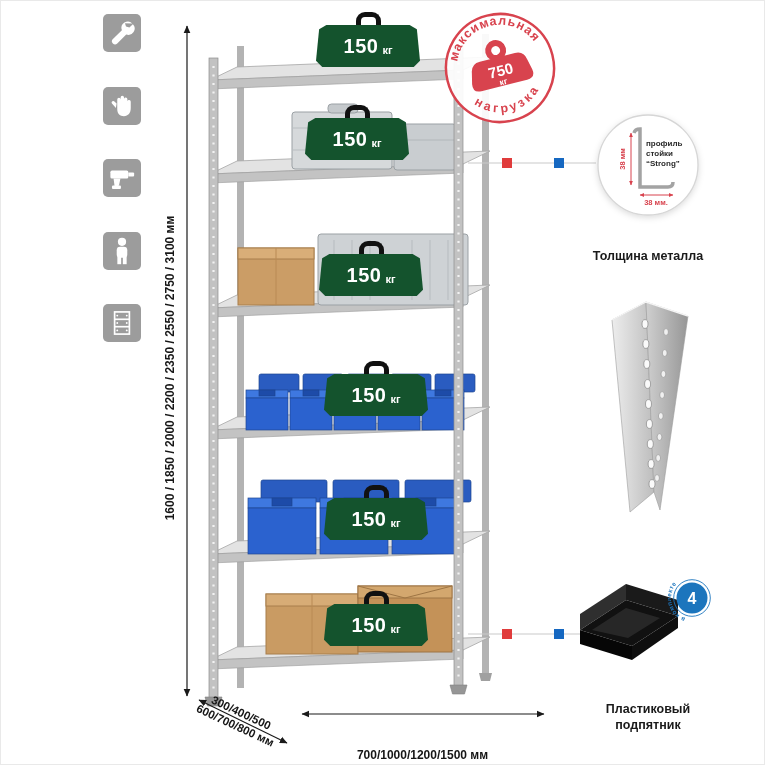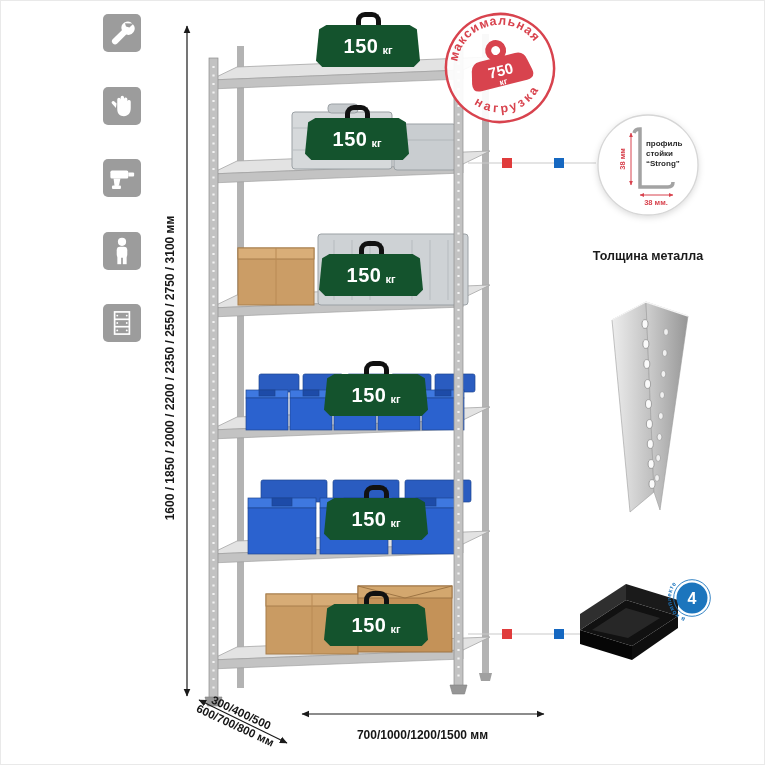--- a/index.html
+++ b/index.html
@@ -20,21 +20,21 @@
                   filter:drop-shadow(0 2px 3px rgba(0,0,0,.14));}
   .angle-post{position:absolute;left:572px;top:296px;width:144px;height:240px;}
   .foot-img{position:absolute;left:572px;top:584px;width:120px;height:86px;}
   .foot-badge{position:absolute;left:668px;top:574px;width:48px;height:48px;}
   .caption{position:absolute;width:170px;text-align:center;font-size:12.5px;font-weight:600;
            color:#1a1a1a;line-height:1.3;}
   .caption-profile{left:563px;top:248px;}
   .caption-foot{left:563px;top:701px;}
   .dim-label{position:absolute;font-size:12px;font-weight:700;color:#161616;white-space:nowrap;}
   .height-label{left:-10px;top:361px;width:360px;text-align:center;transform:rotate(-90deg);}
-  .width-label{left:300px;top:728px;width:245px;text-align:center;}
+  .width-label{left:300px;top:748px;width:245px;text-align:center;}
   .depth-label{left:168px;top:706px;width:140px;text-align:center;transform:rotate(25deg);
                font-size:11.5px;line-height:1.18;white-space:normal;}
   .blk{display:block;}
 </style>
 </head>
 <body>
 
 <div class="stage">
 
   <div class="icon-tile" style="top:14px">
@@ -350,20 +350,24 @@
       <path id="bpath" d="M24 45 A21 21 0 0 1 3 24 A21 21 0 0 1 24 3"></path>
     </defs>
     <circle cx="24" cy="24" r="18.3" fill="none" stroke="#1c75bd" stroke-width="0.9"></circle>
     <circle cx="24" cy="24" r="15.5" fill="#1c75bd"></circle>
     <text x="24" y="29.5" text-anchor="middle" font-size="16" font-weight="bold" fill="#ffffff">4</text>
     <text font-size="6.2" font-weight="bold" fill="#1c75bd" letter-spacing="0.4">
       <textPath href="#bpath" startOffset="10%">в комплекте</textPath>
     </text>
   </svg>
 
+  <div class="caption caption-foot">
+    <span class="blk">Пластиковый</span>
+    <span class="blk">подпятник</span>
+  </div>
 
   <div class="dim-label height-label">1600 / 1850 / 2000 / 2200 / 2350 / 2550 / 2750 / 3100 мм</div>
   <div class="dim-label width-label">700/1000/1200/1500 мм</div>
   <div class="dim-label depth-label">
     <span class="blk">300/400/500</span>
     <span class="blk">600/700/800 мм</span>
   </div>
 
 </div>
 

